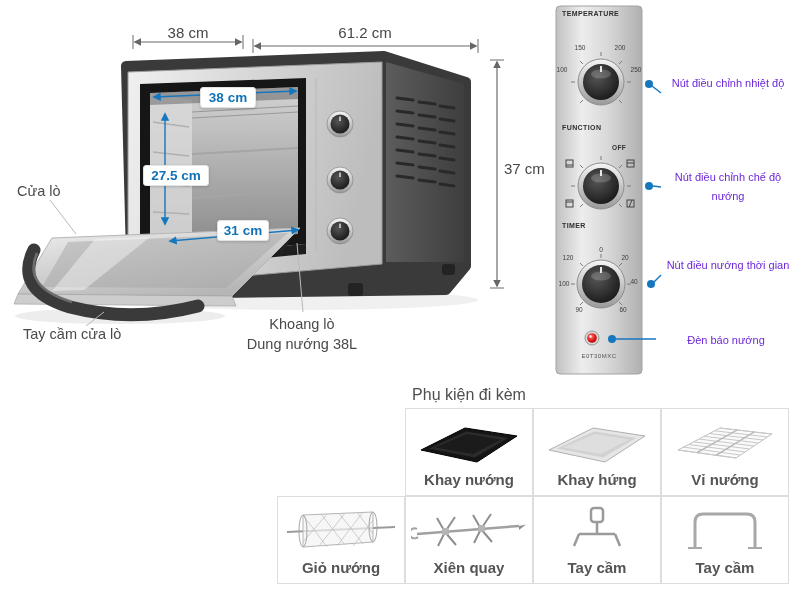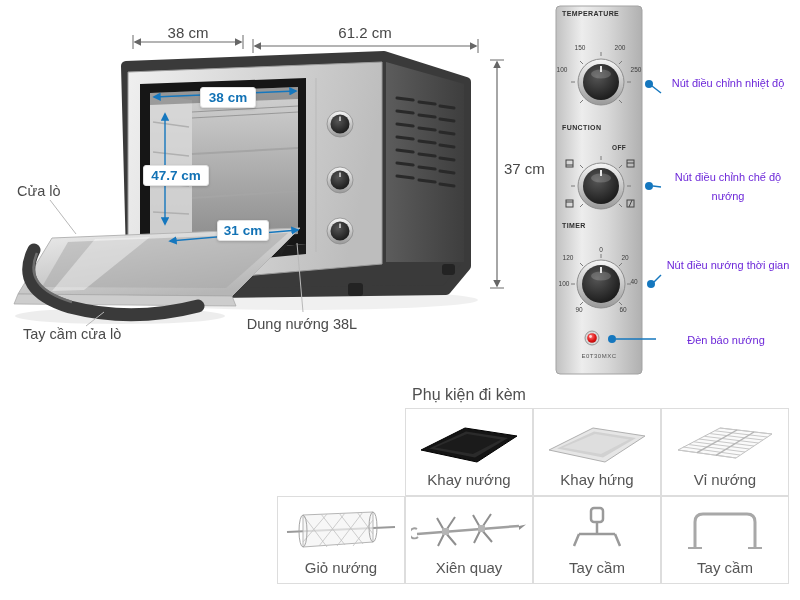--- a/index.html
+++ b/index.html
@@ -12,21 +12,21 @@
                text-align:center; padding:2px 0; line-height:15px; }
   .part-label { position:absolute; font-size:14.5px; color:#4a4a4a;margin-left:9px; }
   .cavity-block { position:absolute; text-align:center; font-size:14.5px; color:#4a4a4a; line-height:20px; }
   .callout { position:absolute; font-size:11px; color:#6d28d9; text-align:center; line-height:19px; width:134px; }
   .panel-text { position:absolute; font-size:7px; font-weight:bold; color:#2e2e2e; letter-spacing:.4px; }
   .tick { position:absolute; font-size:6.5px; color:#3c3c3c; text-align:center; width:16px; }
   .model-text { position:absolute; font-size:6px; color:#555; text-align:center; letter-spacing:.5px; }
   .acc-title { position:absolute; font-size:16px; color:#4f4f4f; text-align:center; }
   .acc-cell { position:absolute; width:128px; height:88px; border:1px solid #ddd; background:#fff; }
   .acc-icon { position:absolute; top:5px; left:50%; transform:translateX(-50%); }
-  .acc-label { position:absolute; bottom:7px; left:0; width:100%; text-align:center; font-size:15px; color:#555; }
+  .acc-label { position:absolute; bottom:7px; left:0; width:100%; text-align:center; font-size:15px; color:#555;font-weight:bold; }
 </style>
 </head>
 <body>
 
 <svg class="abs" style="left:0;top:0" width="800" height="600" viewBox="0 0 800 600">
   <defs>
     <linearGradient id="gFront" x1="0" y1="0" x2="1" y2="0.2">
       <stop offset="0" stop-color="#f0f0f0"></stop>
         <stop offset="0.5" stop-color="#d6d6d6"></stop>
         <stop offset="1" stop-color="#bdbdbd"></stop>
@@ -242,26 +242,27 @@
       <line x1="616" y1="339" x2="656" y2="339"></line>
     </g>
   </g>
 </svg>
 
 <div class="dim-label" style="left:148px;top:24px;width:80px">38 cm</div>
 <div class="dim-label" style="left:325px;top:24px;width:80px">61.2 cm</div>
 <div class="dim-label" style="left:504px;top:160px;width:60px;text-align:left">37 cm</div>
 
 <div class="inner-dim" style="left:200px;top:87px;width:56px">38 cm</div>
-<div class="inner-dim" style="left:143px;top:165px;width:66px">47.7 cm</div>
+<div class="inner-dim" style="left:143px;top:165px;width:66px">27.5 cm</div>
 <div class="inner-dim" style="left:217px;top:220px;width:52px">31 cm</div>
 
 <div class="part-label" style="left:8px;top:183px">Cửa lò</div>
 <div class="part-label" style="left:14px;top:326px">Tay cầm cửa lò</div>
 <div class="cavity-block" style="left:236px;top:314px;width:132px">
+  <div>Khoang lò</div>
   <div>Dung nướng 38L</div>
 </div>
 
 <div class="panel-text" style="left:562px;top:10px">TEMPERATURE</div>
 <div class="panel-text" style="left:562px;top:124px">FUNCTION</div>
 <div class="panel-text" style="left:562px;top:222px">TIMER</div>
 <div class="panel-text" style="left:612px;top:144px;font-size:6.5px">OFF</div>
 <div class="model-text" style="left:556px;top:353px;width:86px">E0T30MXC</div>
 
 <div class="tick" style="left:554px;top:66px">100</div>

